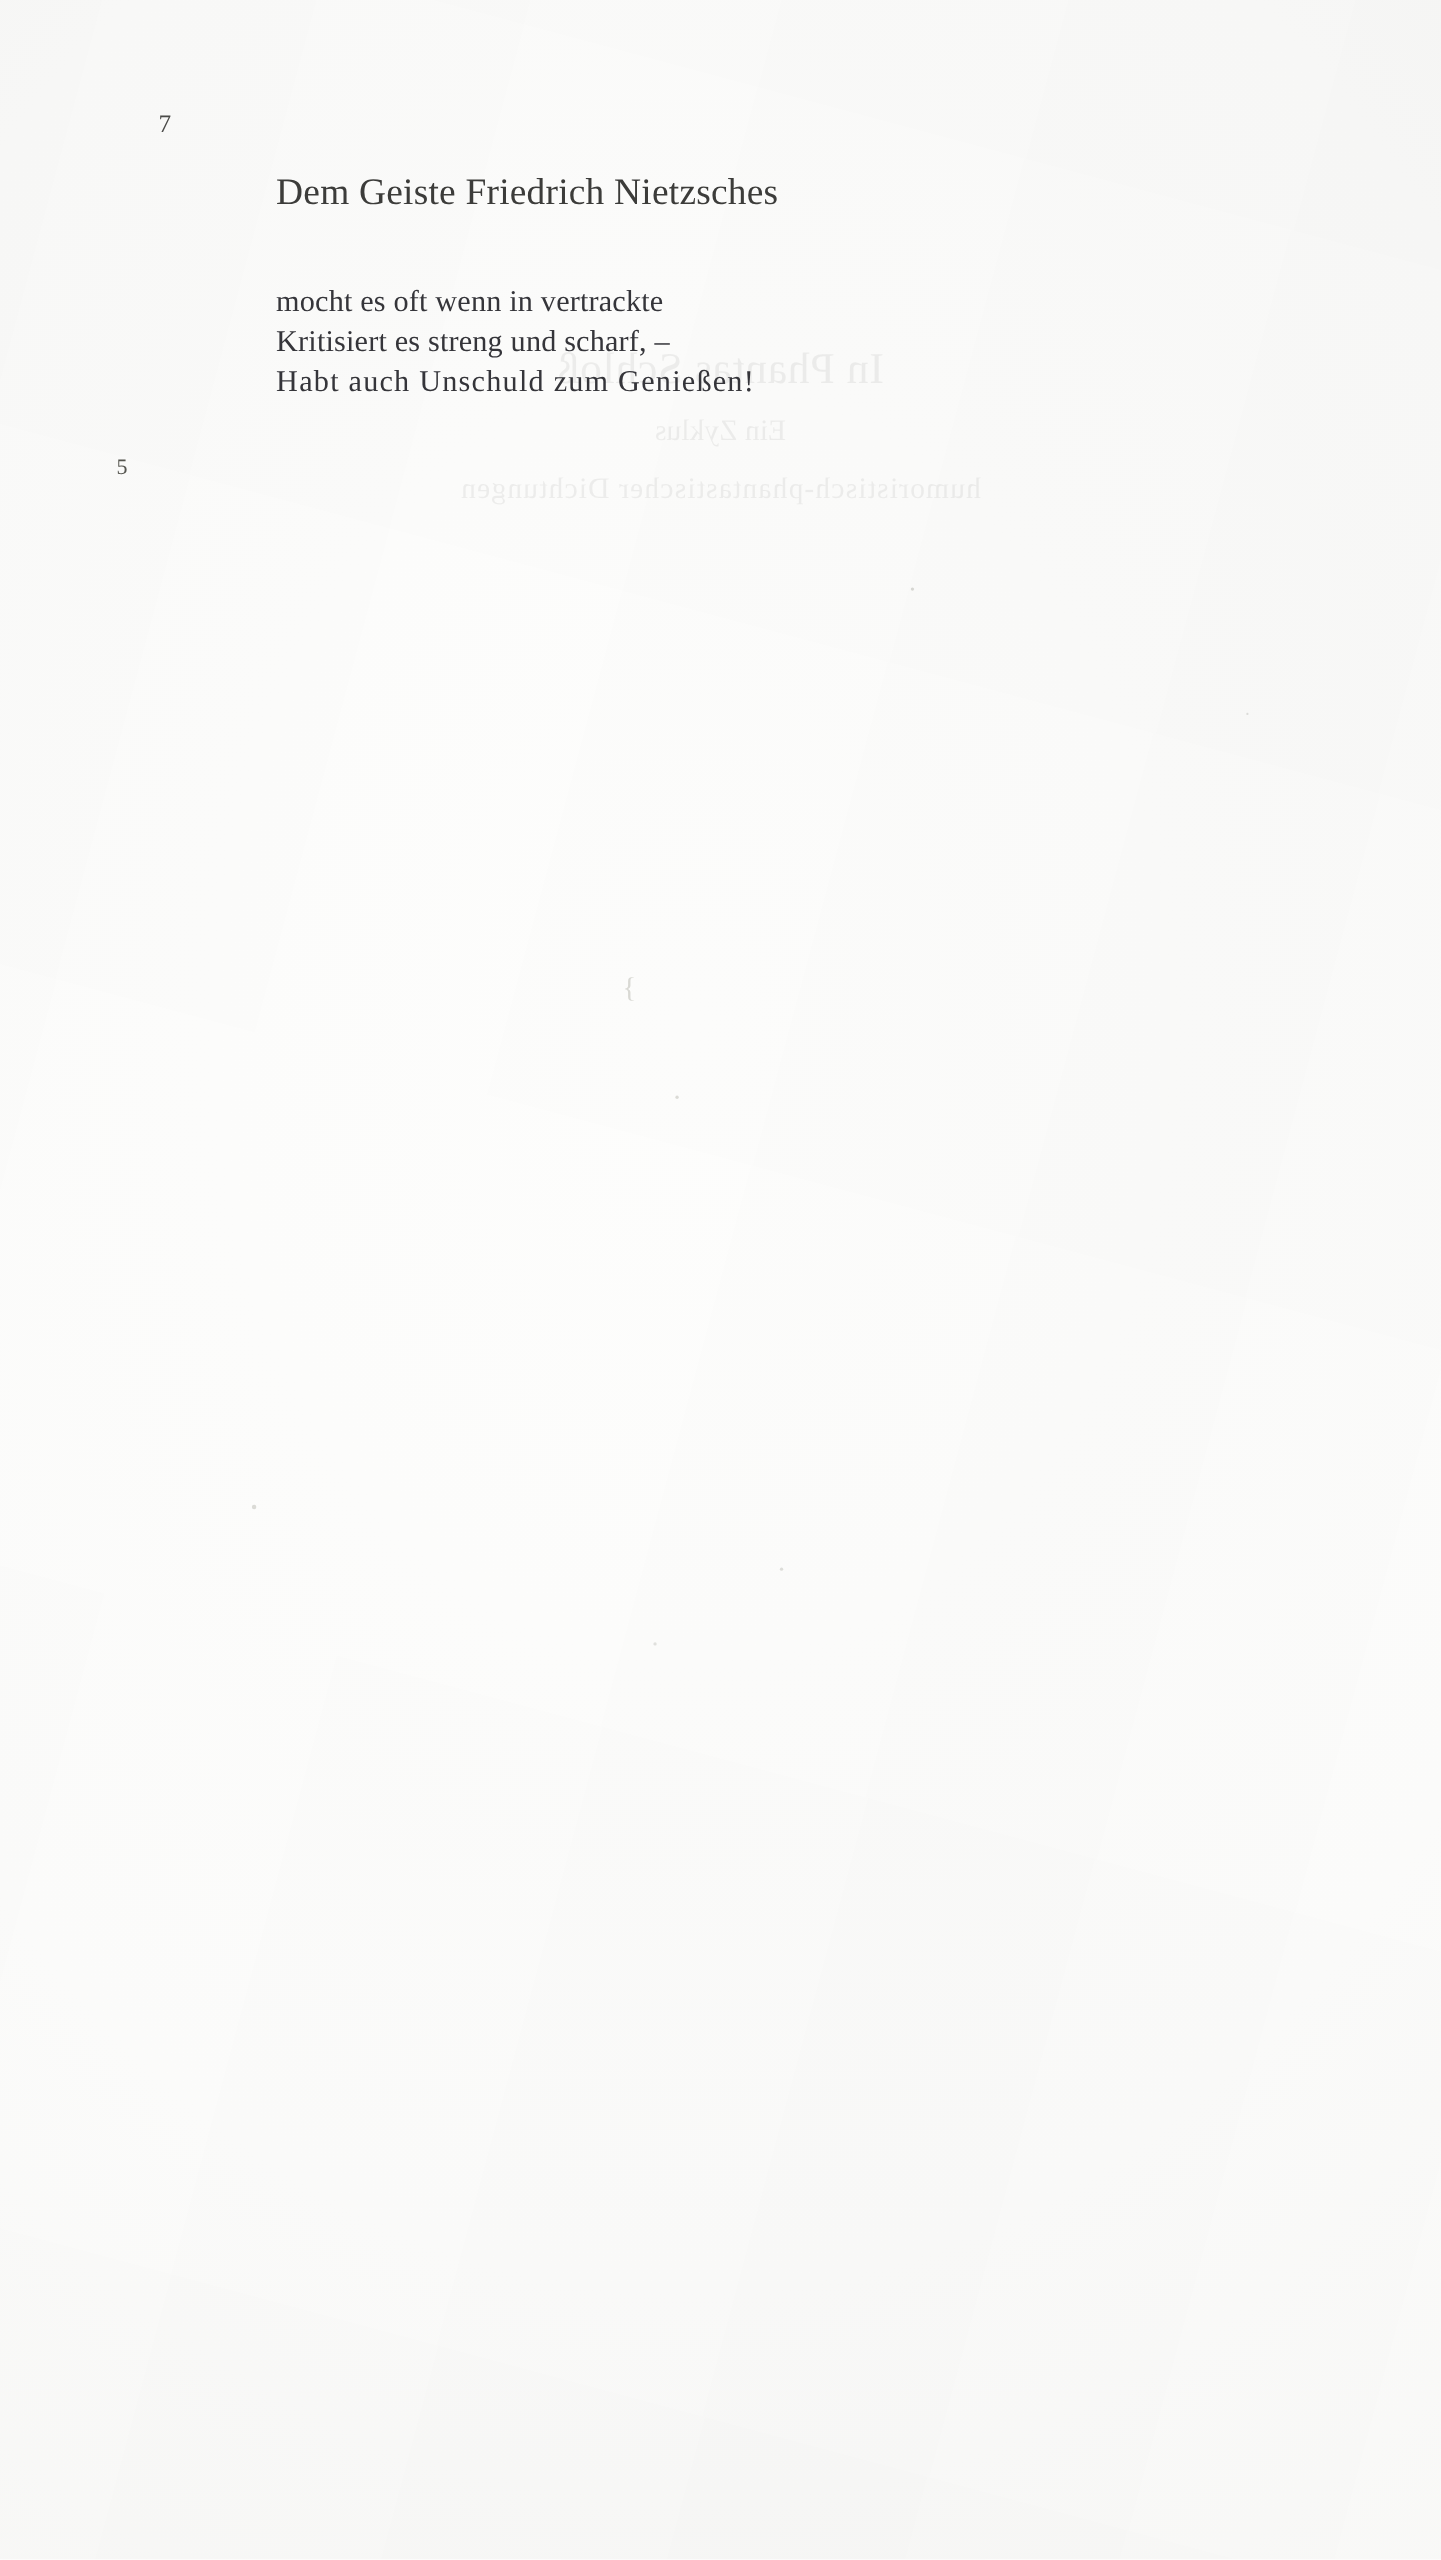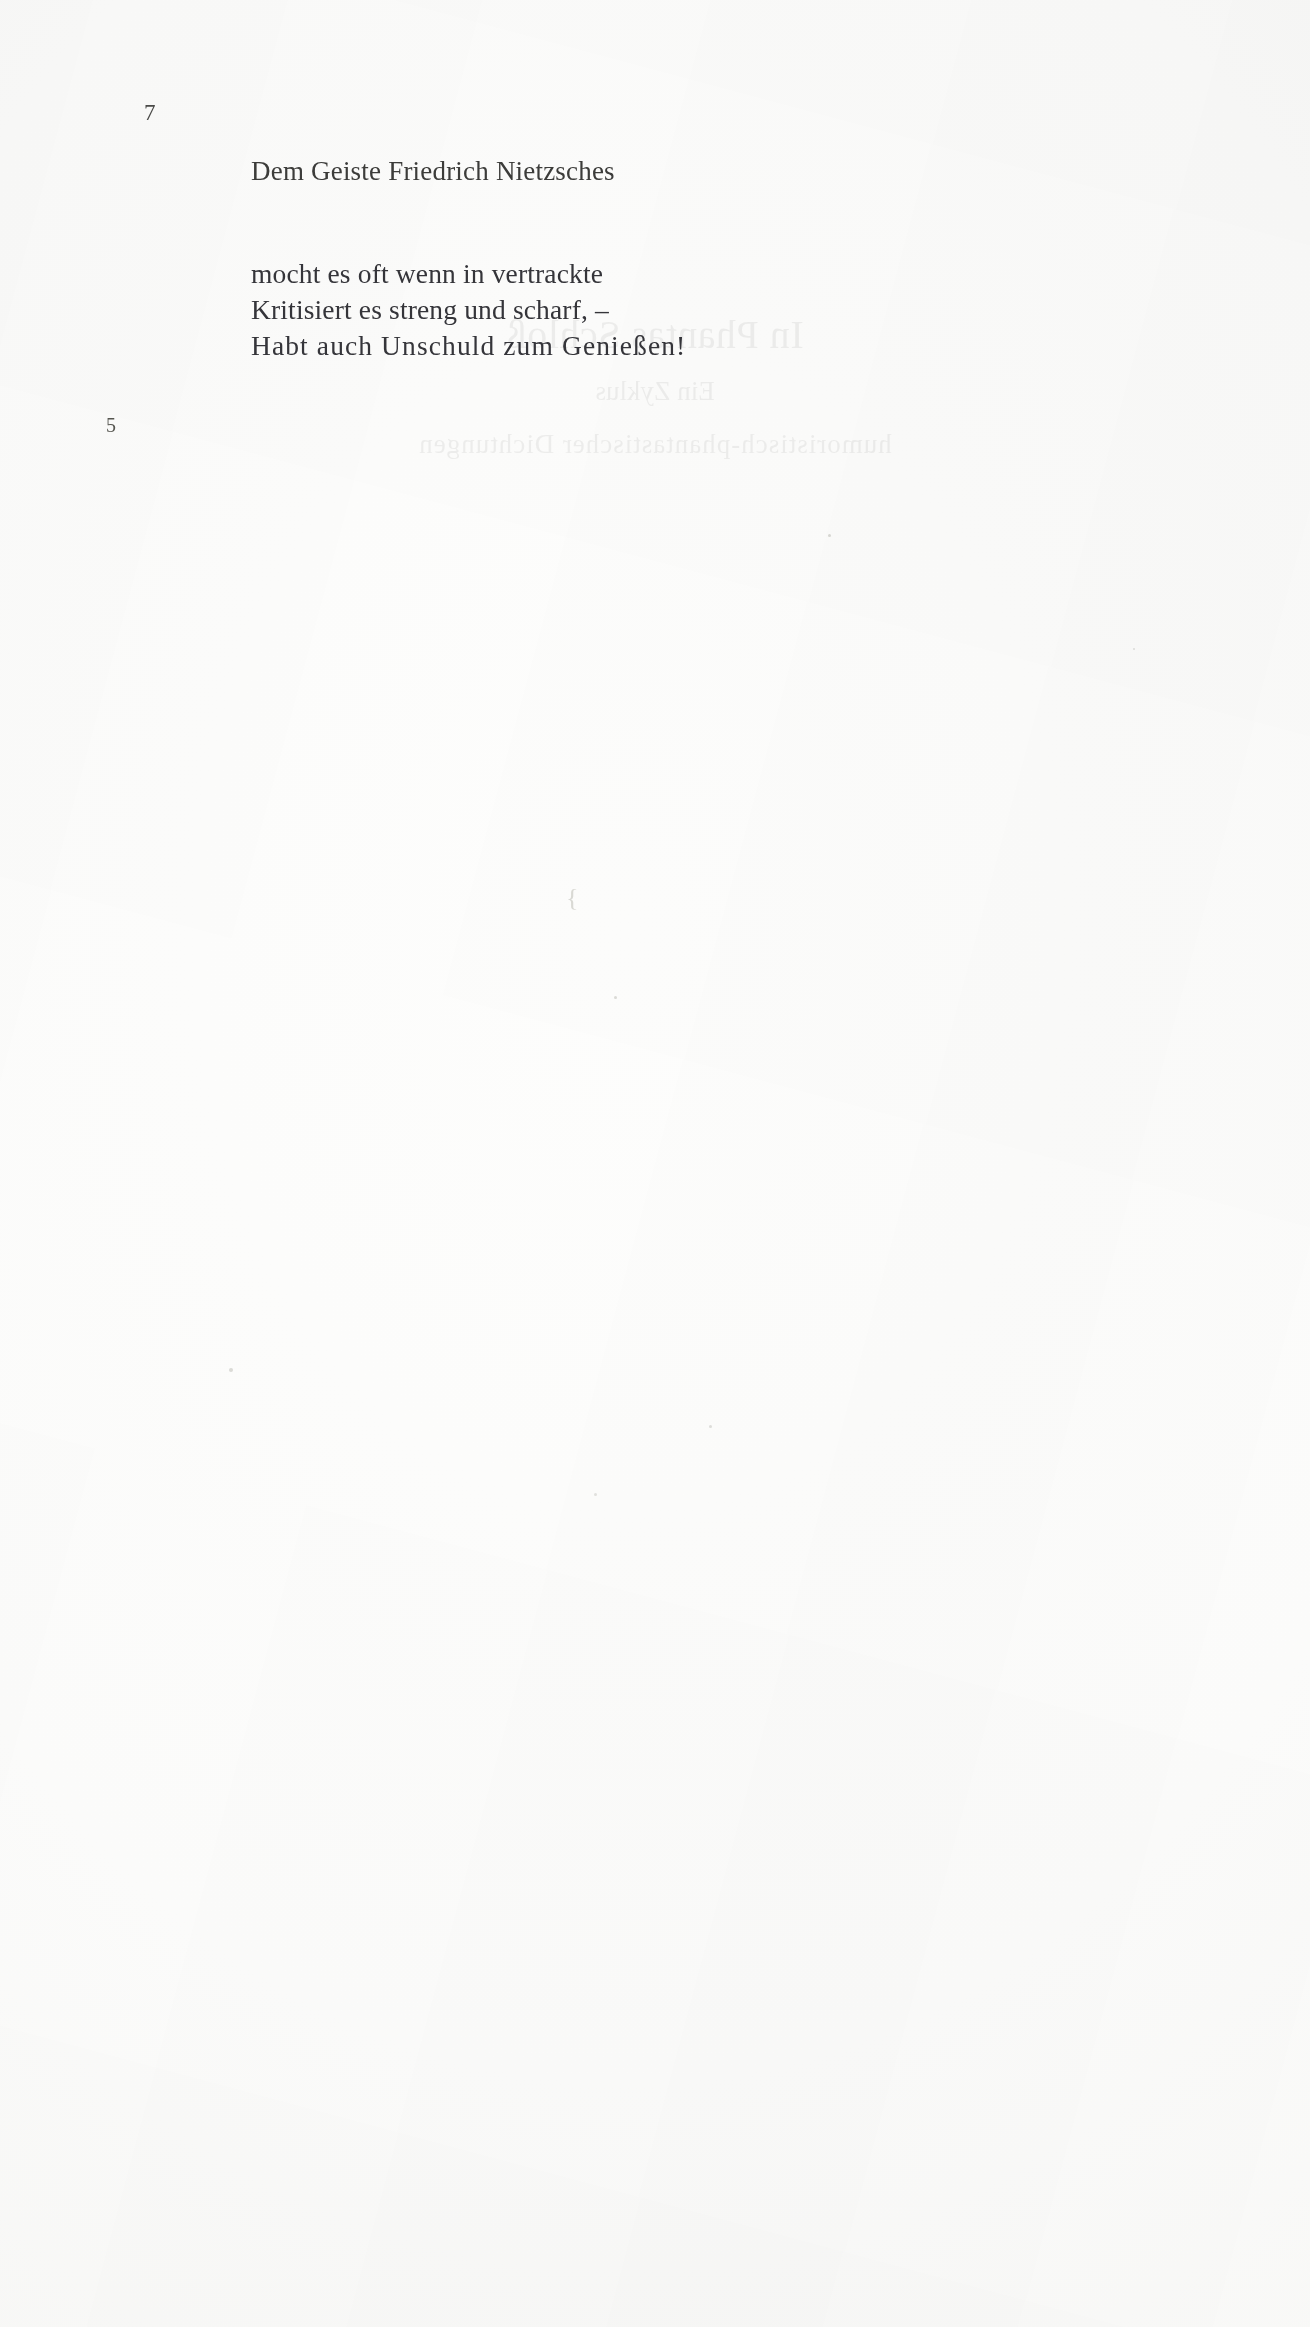--- a/index.html
+++ b/index.html
@@ -74,21 +74,21 @@
     color: #4a4a48;
     letter-spacing: 1.5px;
     font-variant-numeric: oldstyle-nums;
   }
 
   
   #dedication {
     position: absolute;
     left: 251px;
     top: 156px;
-    font-size: 27px;
+    font-size: 34px;
     color: #3c3c3a;
     letter-spacing: 0.2px;
     white-space: nowrap;
     text-align: center;
   }
 
   
   #poem {
     position: absolute;
     left: 251px;

